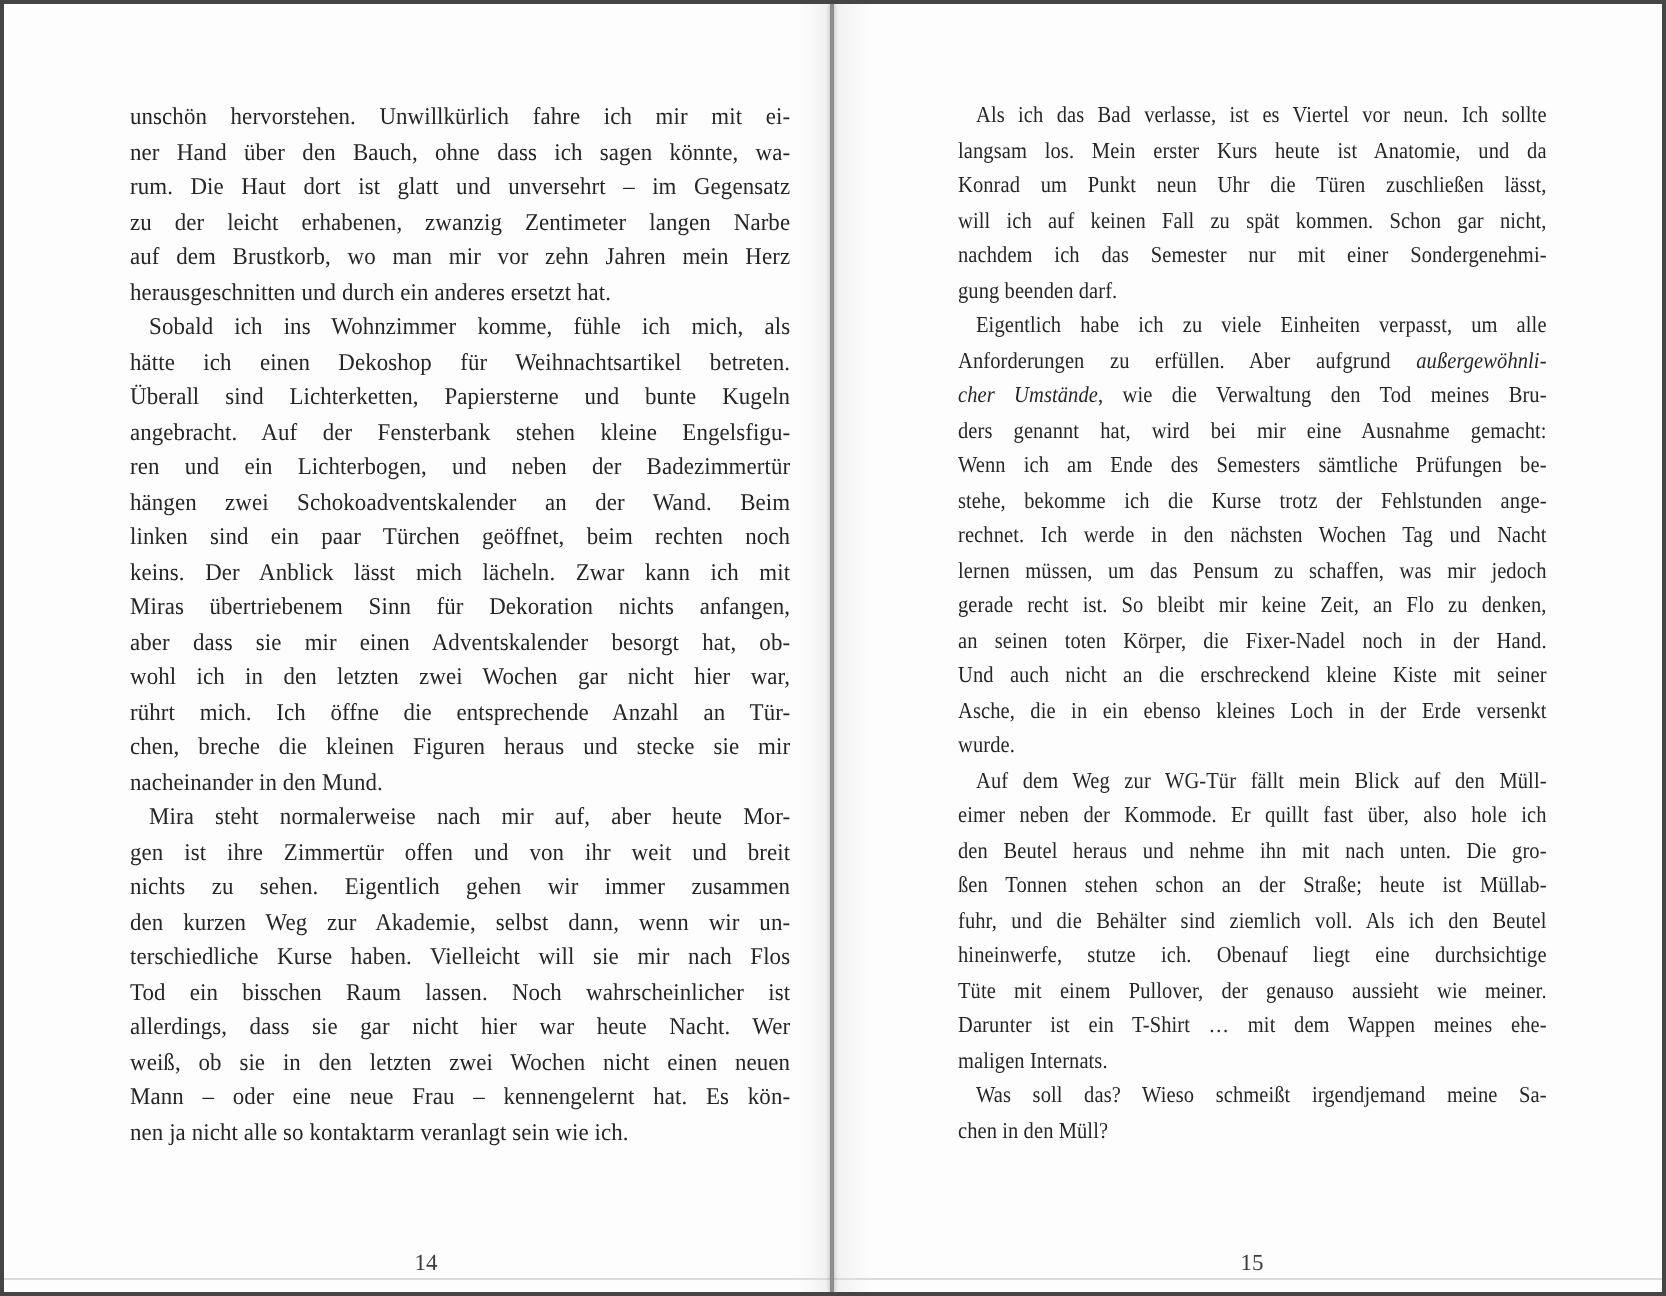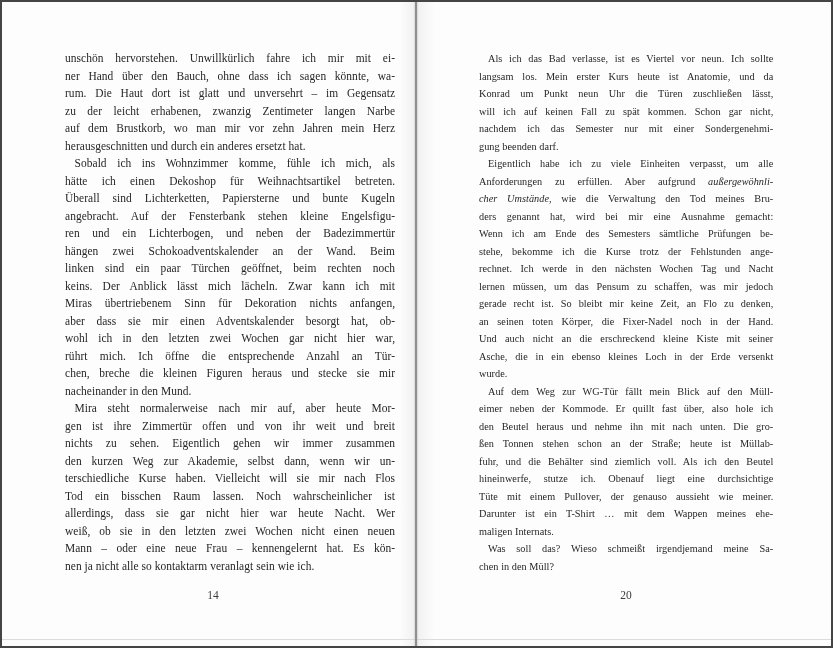--- a/index.html
+++ b/index.html
@@ -53,21 +53,21 @@
   .line {
     height: 17.5px; line-height: 17.5px;
     white-space: nowrap;
     text-align: justify;
     text-align-last: justify;
     letter-spacing: 0.05px;
   }
   .line.last { text-align-last: left; }
   .line.indent { text-indent: 10px; }
   .page-number {
-    position: absolute; top: 587px; height: 16px; line-height: 16px;
+    position: absolute; top: 624px; height: 16px; line-height: 16px;
     text-align: center; font-size: 11.5px; color: var(--num, #3c3c3c);
   }
   .page-number.left { left: 48px; width: 330px; }
   .page-number.right { left: 479px; width: 294px; }
 </style>
 </head>
 <body style="--page-bg: #fdfdfd; --ink: #262626; --frame: #454545; --gutter: #8f8f8f; --num: #3c3c3c;">
 
 <div class="gutter-shade-left"></div>
 <div class="gutter-shade-right"></div>
@@ -131,17 +131,17 @@
     <div class="line">fuhr, und die Behälter sind ziemlich voll. Als ich den Beutel</div>
     <div class="line">hineinwerfe, stutze ich. Obenauf liegt eine durchsichtige</div>
     <div class="line">Tüte mit einem Pullover, der genauso aussieht wie meiner.</div>
     <div class="line">Darunter ist ein T-Shirt … mit dem Wappen meines ehe-</div>
     <div class="line last">maligen Internats.</div>
     <div class="line indent">Was soll das? Wieso schmeißt irgendjemand meine Sa-</div>
     <div class="line last">chen in den Müll?</div>
   </div>
 
 <div class="page-number left">14</div>
-<div class="page-number right">20</div>
+<div class="page-number right">15</div>
 
 <div class="page-gutter"></div>
 <div class="bottom-edge-line"></div>
 <div class="scan-frame"></div>
 
 </body></html>

